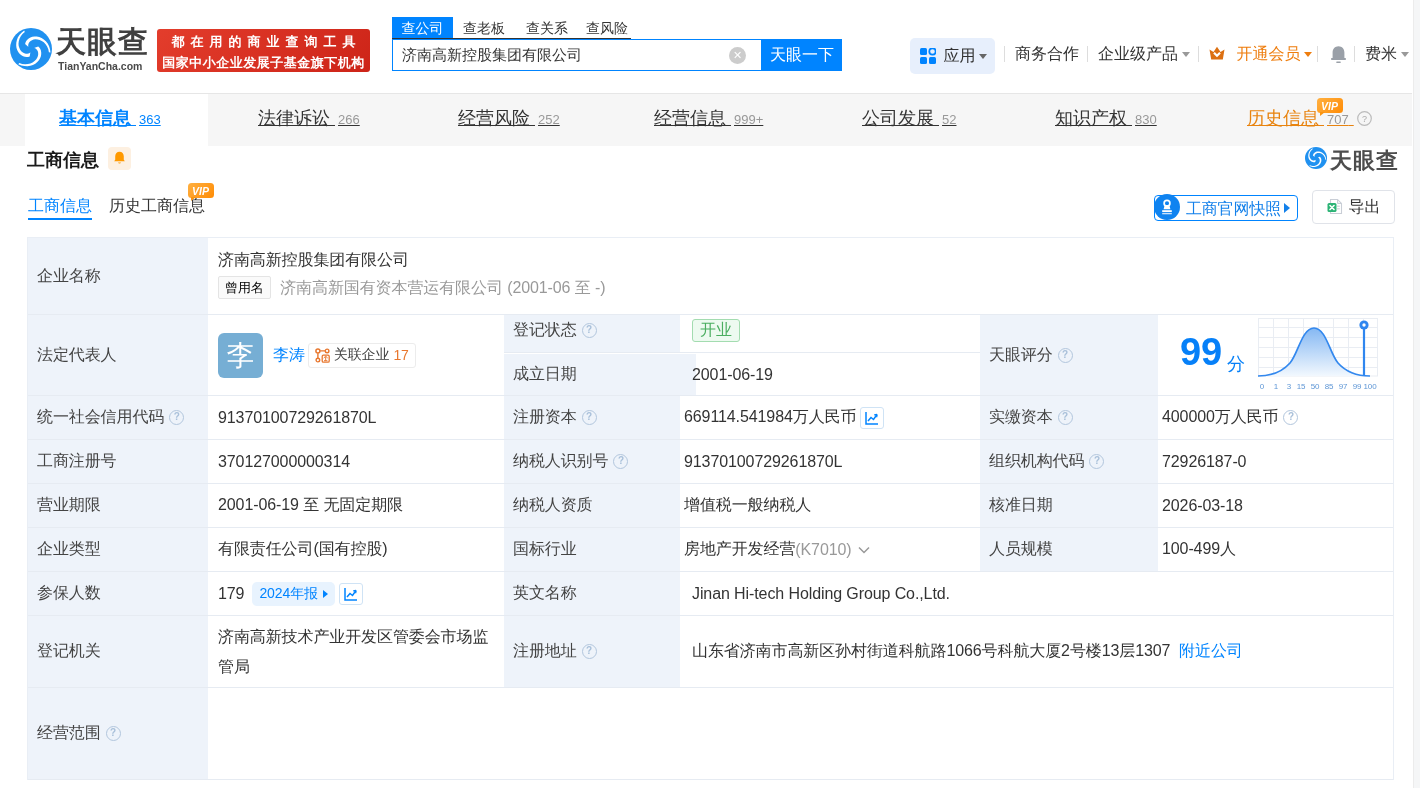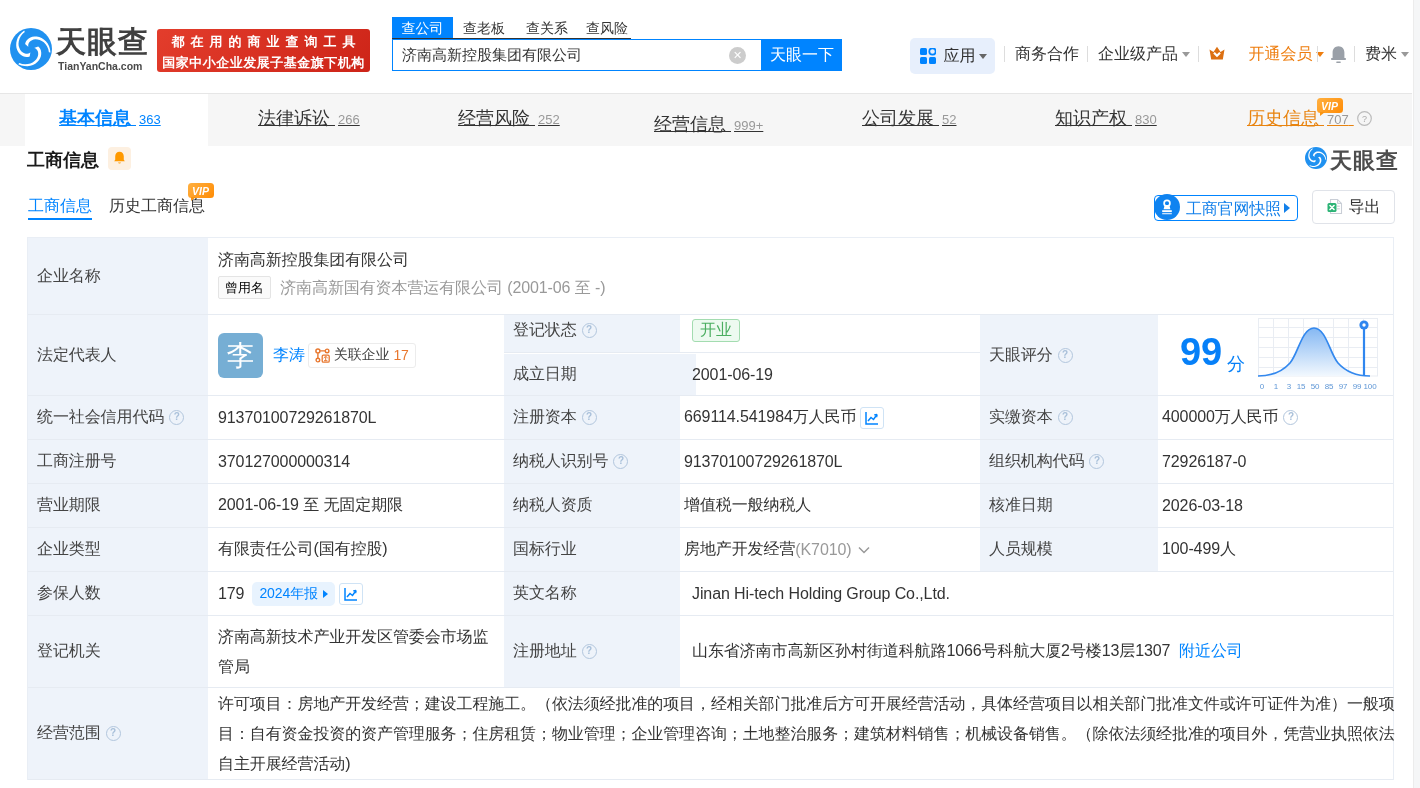--- a/index.html
+++ b/index.html
@@ -97,39 +97,39 @@
     <div class="hsep" style="left:1004px;"></div>
     <div class="hmenu" style="left:1015px;">商务合作</div>
     <div class="hsep" style="left:1087px;"></div>
     <div class="hmenu" style="left:1098px;">企业级产品<span class="caret" style="border-top-color:#999;"></span></div>
     <div class="hsep" style="left:1198px;"></div>
     <div class="hmenu" style="left:1209px; color:#ee7d0e;">
       <svg width="16" height="15" viewBox="0 0 16 15" style="vertical-align:-2px;">
         <path d="M0.5 3.5 L4.5 6 L8 0.8 L11.5 6 L15.5 3.5 L13.8 13.5 L2.2 13.5 Z" fill="#dc7012"></path>
         <path d="M5 6.8 L8 9.8 L11 6.8" fill="none" stroke="#fff" stroke-width="2.2"></path>
       </svg>
-      <span style="margin-left:19px;">开通会员</span><span class="caret" style="border-top-color:#ee7d0e;"></span>
+      <span style="margin-left:7px;">开通会员</span><span class="caret" style="border-top-color:#ee7d0e;"></span>
     </div>
     <div class="hsep" style="left:1317px;"></div>
     <div class="hmenu" style="left:1330px;">
       <svg width="17" height="19" viewBox="0 0 17 19" style="margin-top:1px;">
         <path d="M8.5 1.2 C4.9 1.2 2.6 4 2.6 7.4 L2.6 13 L1.2 13 L1.2 14.9 L15.8 14.9 L15.8 13 L14.4 13 L14.4 7.4 C14.4 4 12.1 1.2 8.5 1.2 Z" fill="#9aa0a8"></path>
         <rect x="6.2" y="16.4" width="4.6" height="1.5" rx="0.7" fill="#9aa0a8"></rect>
       </svg>
     </div>
     <div class="hsep" style="left:1354px;"></div>
     <div class="hmenu" style="left:1365px;">费米<span class="caret" style="border-top-color:#999;"></span></div>
   </div>
 
   <div id="tabbar">
     <div id="tab-active"></div>
     <div class="mtab" style="left:59px; color:#0084ff; font-weight:bold;">基本信息 <span class="cnt" style="color:#0084ff; font-weight:normal;">363</span></div>
     <div class="mtab" style="left:258px;">法律诉讼 <span class="cnt">266</span></div>
     <div class="mtab" style="left:458px;">经营风险 <span class="cnt">252</span></div>
-    <div class="mtab" style="left:654px;margin-top:6px;">经营信息 <span class="cnt">999+</span></div>
+    <div class="mtab" style="left:654px;">经营信息 <span class="cnt">999+</span></div>
     <div class="mtab" style="left:862px;">公司发展 <span class="cnt">52</span></div>
     <div class="mtab" style="left:1055px;">知识产权 <span class="cnt">830</span></div>
     <div class="mtab" style="left:1247px; color:#e8830e;">历史信息 <span class="cnt">707</span>
       <svg width="15" height="15" viewBox="0 0 15 15" style="vertical-align:-2px; margin-left:3px;">
         <circle cx="7.5" cy="7.5" r="6.8" fill="none" stroke="#bbb" stroke-width="1.2"></circle>
         <text x="7.5" y="10.8" font-size="9" fill="#aaa" text-anchor="middle">?</text>
       </svg>
     </div>
     <div class="vipbadge" style="left:1317px; top:4px;">VIP</div>
   </div>
@@ -305,17 +305,16 @@
       <div class="cell val" style="left:652px; width:715px; padding-left:12px;">Jinan Hi-tech Holding Group Co.,Ltd.</div>
     </div>
     <div class="row" style="height:72px;">
       <div class="cell lab cA-l">登记机关</div>
       <div class="cell val cA-v" style="padding-right:6px; line-height:30px;">济南高新技术产业开发区管委会市场监管局</div>
       <div class="cell lab cB-l">注册地址<span class="qm">?</span></div>
       <div class="cell val" style="left:652px; width:715px; padding-left:12px;">山东省济南市高新区孙村街道科航路1066号科航大厦2号楼13层1307&nbsp;&nbsp;<span class="blue">附近公司</span></div>
     </div>
     <div class="row" style="height:92px;">
       <div class="cell lab cA-l">经营范围<span class="qm">?</span></div>
-      <div class="cell val" style="left:180px; width:1187px; line-height:30px; padding-right:0px;">许可项目：房地产开发经营；建设工程施工。（依法须经批准的项目，经相关部门批准后方可开展经营活动，具体经营项目以相关部门批准文件或许可证件为准）一般项目：自有资金投资的资产管理服务；住房租赁；物业管理；企业管理咨询；土地整治服务；建筑材料销售；机械设备销售。（除依法须经批准的项目外，凭营业执照依法自主开展经营活动)</div>
     </div>
   </div>
   <div style="position:absolute; left:1413px; top:0; width:7px; height:788px; background:#f5f6f7; border-left:1px solid #ececec;"></div>
 </div>
 
 </body></html>

